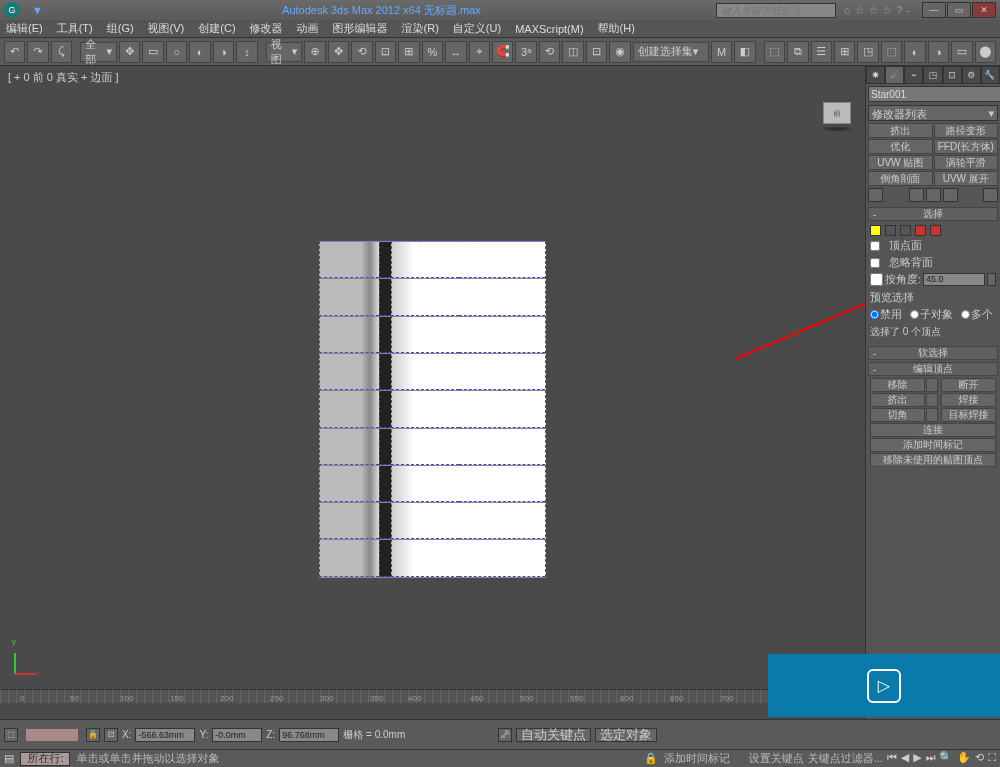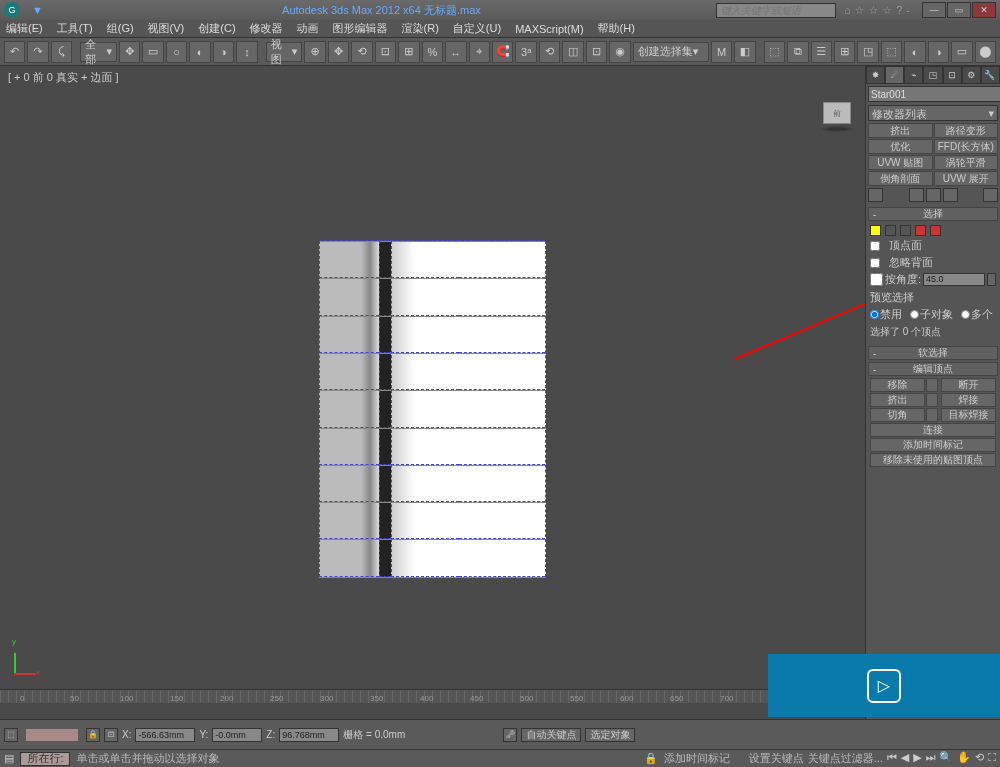--- a/index.html
+++ b/index.html
@@ -99,21 +99,21 @@
 .timewrap .slider .thumb { width: 70px; height: 12px; background: #777; border: 1px solid #333; text-align: center; font-size: 9px; color: #ccc; }
 .timewrap .ruler { height: 14px; background: repeating-linear-gradient(to right,#666 0,#666 1px,#555 1px,#555 8px); position: relative; border-top: 1px solid #333; }
 .timewrap .ruler span { position: absolute; bottom: 0; font-size: 8px; color: #999; }
 
 
 .status { position: absolute; bottom: 18px; left: 0; right: 0; height: 30px; background: #5a5a5a; border-top: 1px solid #333; display: flex; align-items: center; padding: 0 4px; gap: 4px; }
 .status .seg { display: flex; align-items: center; gap: 2px; }
 .status input { height: 14px; background: #888; border: 1px solid #333; font-size: 9px; padding: 0 2px; color: #222; }
 .status .lbl { font-size: 10px; color: #ccc; }
 .status .lock { width: 14px; height: 14px; background: #666; border: 1px solid #333; display: flex; align-items: center; justify-content: center; font-size: 8px; }
-.status .btn { height: 14px; background: #666; border: 1px solid #333; padding: 0 4px; font-size: 10px; display: flex; align-items: center; }
+.status .btn { height: 14px; background: #666; border: 1px solid #333; padding: 0 4px; font-size: 13px; display: flex; align-items: center; }
 
 .bottombar { position: absolute; bottom: 0; left: 0; right: 0; height: 18px; background: #5a5a5a; border-top: 1px solid #333; display: flex; align-items: center; padding: 0 4px; gap: 6px; font-size: 10px; }
 .bottombar .fld { background: #a99; border: 1px solid #333; padding: 0 6px; height: 14px; display: flex; align-items: center; color: #333; }
 .bottombar .txt { color: #bbb; }
 
 
 .watermark { position: absolute; right: 0; bottom: 50px; width: 232px; height: 63px; background: #0a7aaa; display: flex; align-items: center; justify-content: center; gap: 8px; color: #fff; }
 .watermark .ic { width: 34px; height: 34px; border: 2px solid #fff; border-radius: 6px; display: flex; align-items: center; justify-content: center; font-size: 16px; }
 .watermark .big { font-size: 22px; font-weight: bold; letter-spacing: 2px; }
 .watermark .small { font-size: 10px; letter-spacing: 1px; }
@@ -395,21 +395,21 @@
 <div class="timewrap">
   <div class="ruler">
       <span style="left: 20px;">0</span>
       <span style="left: 70px;">50</span>
       <span style="left: 120px;">100</span>
       <span style="left: 170px;">150</span>
       <span style="left: 220px;">200</span>
       <span style="left: 270px;">250</span>
       <span style="left: 320px;">300</span>
       <span style="left: 370px;">350</span>
-      <span style="left: 420px;">400</span>
+      <span style="left: 408px;">400</span>
       <span style="left: 470px;">450</span>
       <span style="left: 520px;">500</span>
       <span style="left: 570px;">550</span>
       <span style="left: 620px;">600</span>
       <span style="left: 670px;">650</span>
       <span style="left: 720px;">700</span>
       <span style="left: 770px;">750</span>
     </div>
 </div>
 

